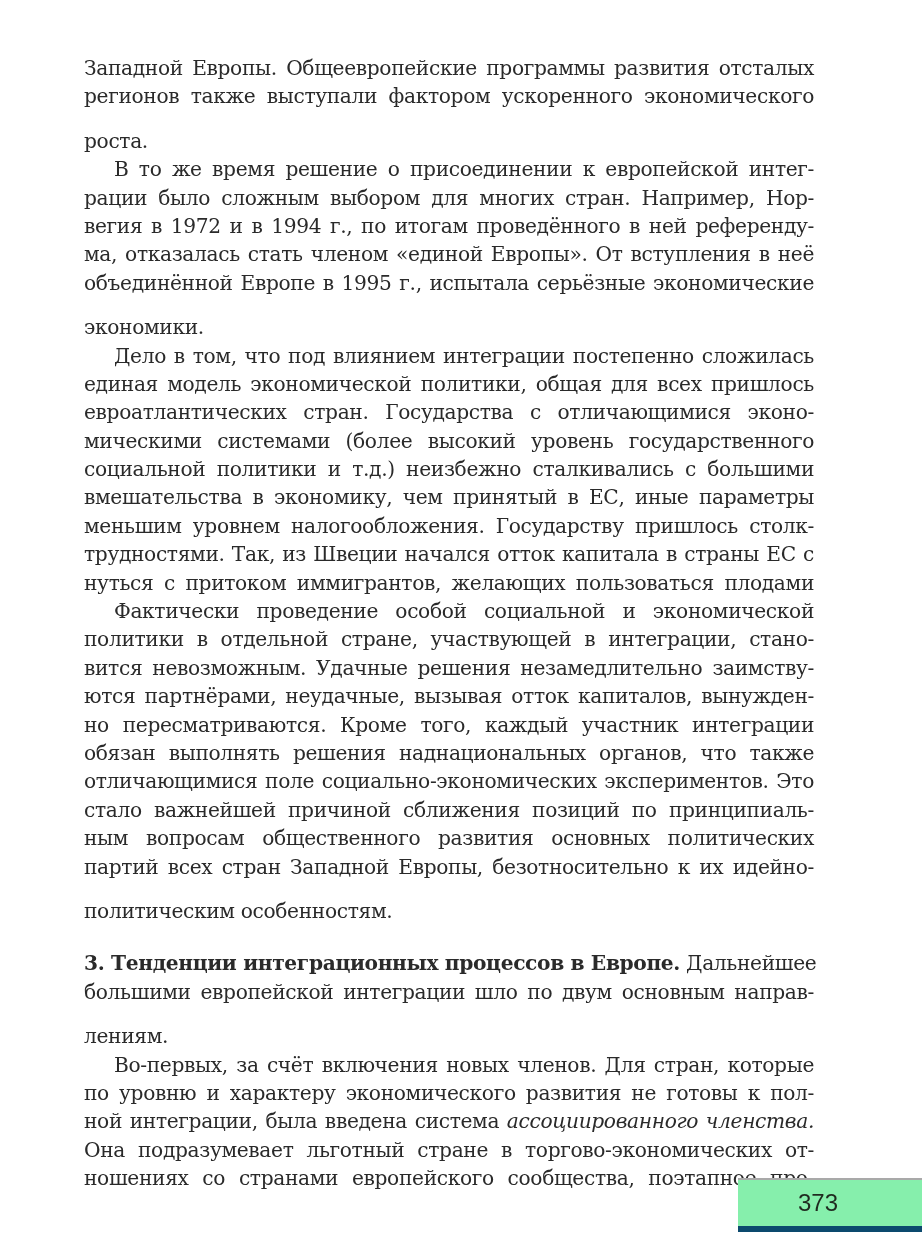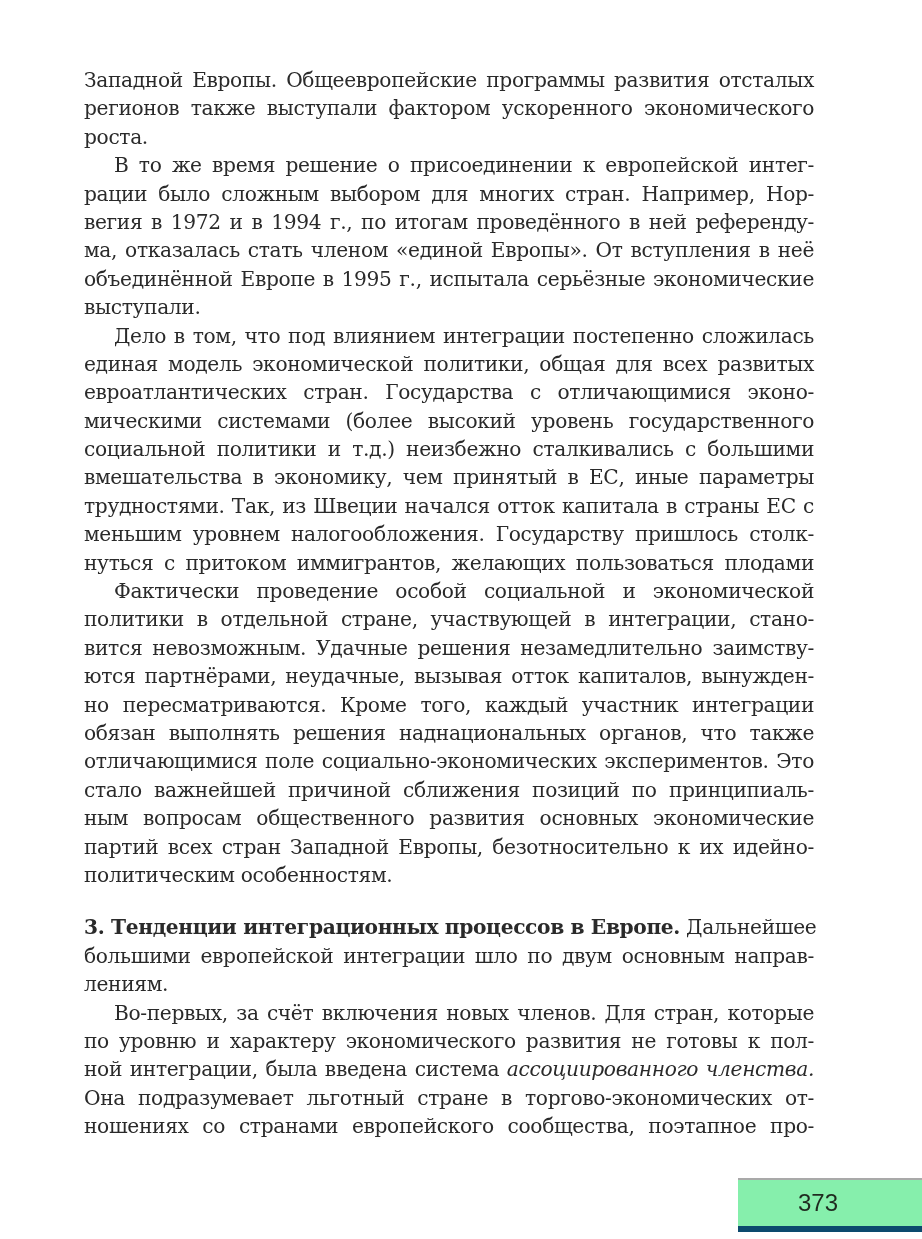--- a/index.html
+++ b/index.html
@@ -1,25 +1,25 @@
 <!DOCTYPE html>
 <html><head>
   <meta charset="utf-8">
   <style>
     html, body { margin: 0; padding: 0; }
     body {
       width: 922px; height: 1239px; background: #ffffff; position: relative; overflow: hidden;
       font-family: "DejaVu Serif", "Liberation Serif", serif; color: #2a2a2a;
     }
-    .page { position: absolute; left: 84px; top: 66px; width: 730px; }
+    .page { position: absolute; left: 84px; top: 54px; width: 730px; }
     .line {
       font-size: 20.2px; line-height: 28.4px; height: 28.4px; white-space: nowrap;
       text-align: justify; text-align-last: justify; letter-spacing: -0.35px;
     }
-    .line.last { text-align-last: left; }
+    .line.last { text-align-last: left; margin-top: 16px; }
     .line.indent { text-indent: 30px; }
     .gap { height: 24px; }
     b { font-weight: bold; }
     i { }
     .page-num-bar {
       position: absolute; left: 738px; top: 1178px; width: 196px; height: 46px;
       background: #86efac; border-top: 2px solid #a9a9a9; border-bottom: 6px solid #0c4a6e;
     }
     .page-num {
       position: absolute; left: 60px; top: 9px; font-family: "Liberation Sans", sans-serif;
@@ -35,43 +35,43 @@
         <div class="line">Западной Европы. Общеевропейские программы развития отсталых</div>
         <div class="line">регионов также выступали фактором ускоренного экономического</div>
         <div class="line last">роста.</div>
       </div>
       <div>
         <div class="line indent">В то же время решение о присоединении к европейской интег-</div>
         <div class="line">рации было сложным выбором для многих стран. Например, Нор-</div>
         <div class="line">вегия в 1972 и в 1994 г., по итогам проведённого в ней референду-</div>
         <div class="line">ма, отказалась стать членом «единой Европы». От вступления в неё</div>
         <div class="line">объединённой Европе в 1995 г., испытала серьёзные экономические</div>
-        <div class="line last">выступали.</div>
+        <div class="line last">экономики.</div>
       </div>
       <div>
         <div class="line indent">Дело в том, что под влиянием интеграции постепенно сложилась</div>
-        <div class="line">единая модель экономической политики, общая для всех развитых</div>
+        <div class="line">единая модель экономической политики, общая для всех пришлось</div>
         <div class="line">евроатлантических стран. Государства с отличающимися эконо-</div>
         <div class="line">мическими системами (более высокий уровень государственного</div>
         <div class="line">социальной политики и т.д.) неизбежно сталкивались с большими</div>
         <div class="line">вмешательства в экономику, чем принятый в ЕС, иные параметры</div>
+        <div class="line">меньшим уровнем налогообложения. Государству пришлось столк-</div>
         <div class="line">трудностями. Так, из Швеции начался отток капитала в страны ЕС с</div>
-        <div class="line">меньшим уровнем налогообложения. Государству пришлось столк-</div>
         <div class="line">нуться с притоком иммигрантов, желающих пользоваться плодами</div>
       </div>
       <div>
         <div class="line indent">Фактически проведение особой социальной и экономической</div>
         <div class="line">политики в отдельной стране, участвующей в интеграции, стано-</div>
         <div class="line">вится невозможным. Удачные решения незамедлительно заимству-</div>
         <div class="line">ются партнёрами, неудачные, вызывая отток капиталов, вынужден-</div>
         <div class="line">но пересматриваются. Кроме того, каждый участник интеграции</div>
         <div class="line">обязан выполнять решения наднациональных органов, что также</div>
         <div class="line">отличающимися поле социально-экономических экспериментов. Это</div>
         <div class="line">стало важнейшей причиной сближения позиций по принципиаль-</div>
-        <div class="line">ным вопросам общественного развития основных экономические</div>
+        <div class="line">ным вопросам общественного развития основных политических</div>
         <div class="line">партий всех стран Западной Европы, безотносительно к их идейно-</div>
         <div class="line last">политическим особенностям.</div>
       </div>
     </div>
 
   <div class="gap"></div>
 
   <div>
     <div class="line"><b>3. Тенденции интеграционных процессов в Европе.</b><span> Дальнейшее</span></div>
     <div class="line">большими европейской интеграции шло по двум основным направ-</div>

